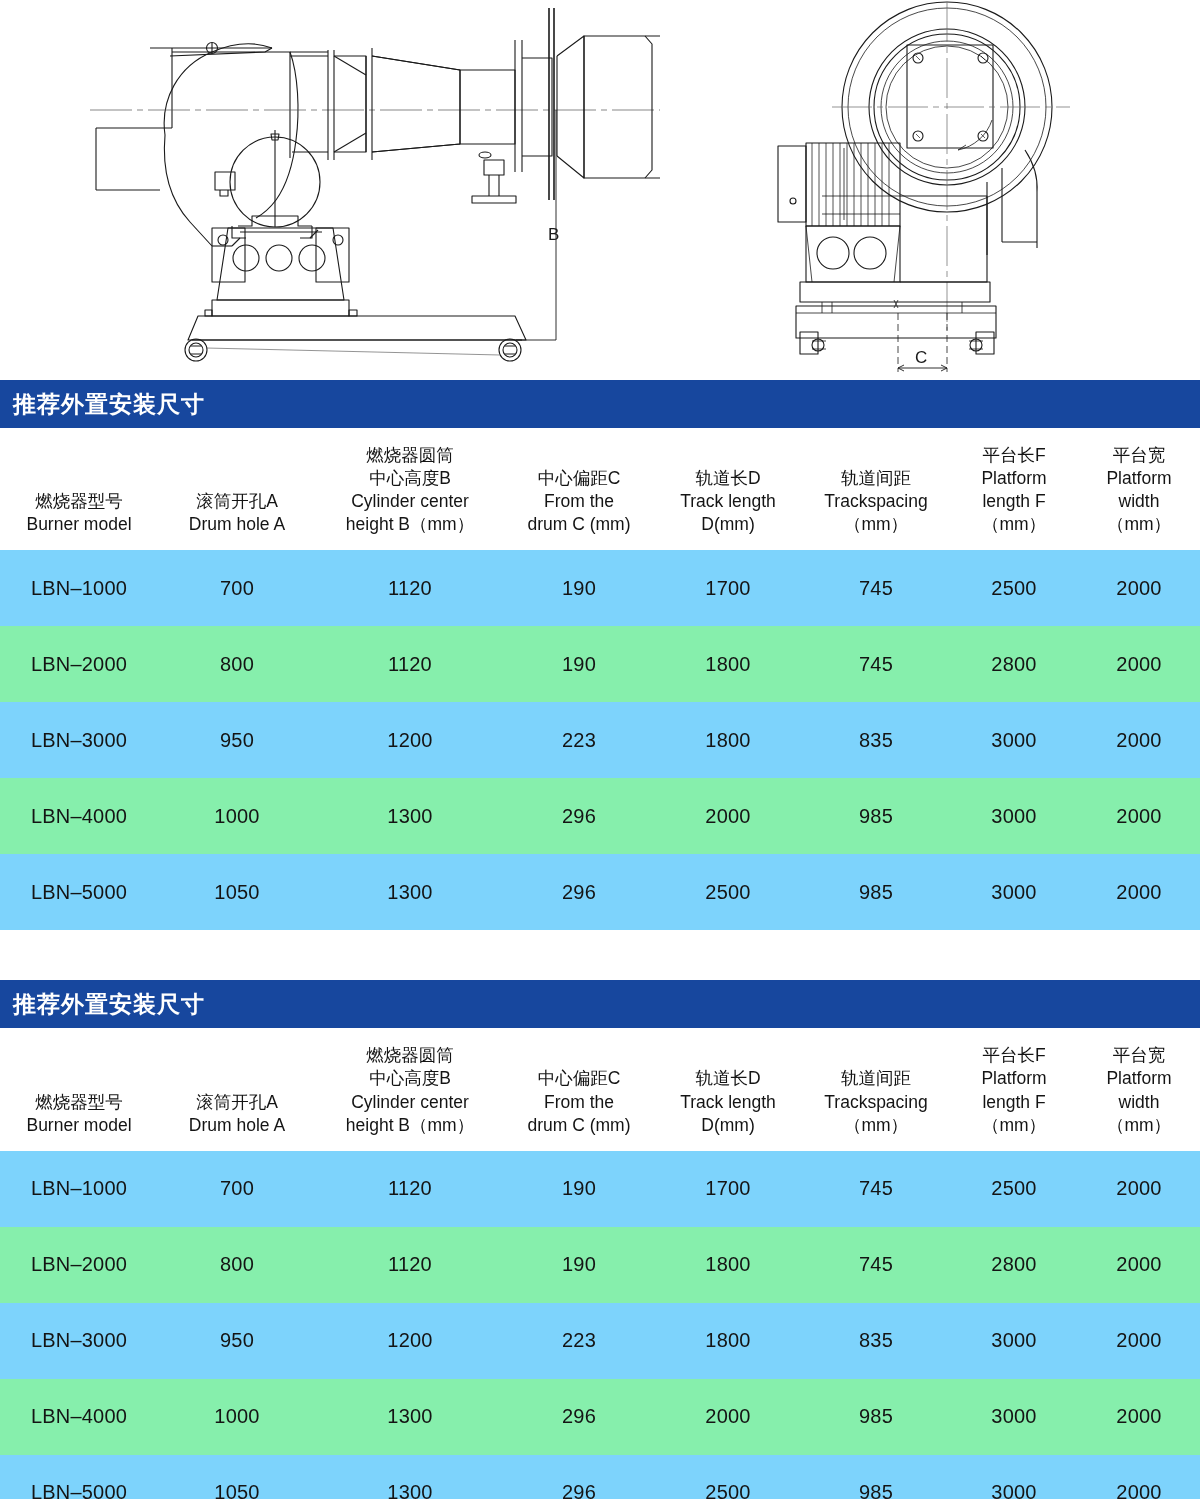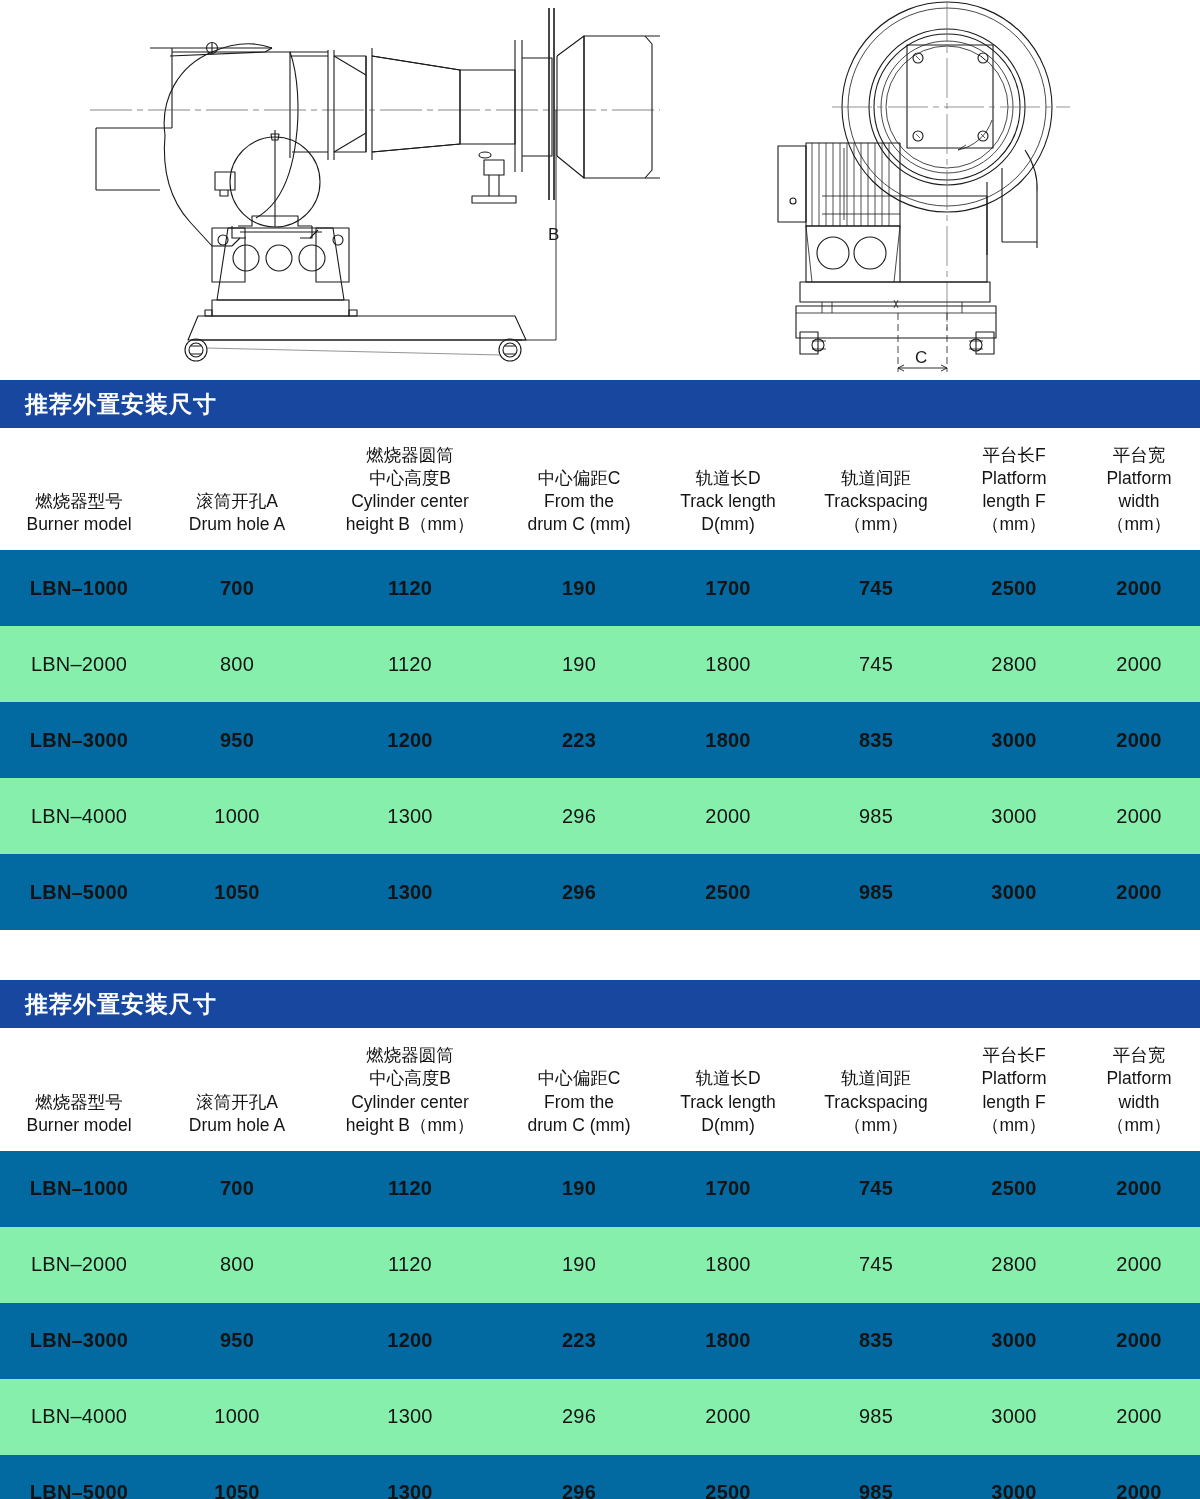--- a/index.html
+++ b/index.html
@@ -25,21 +25,21 @@
   
   .table-block { width: 1200px; }
   .block-gap { height: 50px; background: #ffffff; }
 
   .block-title {
     background: #17479E;
     color: #ffffff;
     height: 48px;
     display: flex;
     align-items: center;
-    padding-left: 25px;
+    padding-left: 13px;
     font-size: 23px;
     font-weight: 700;
     letter-spacing: 1px;
   }
 
   table.spec {
     width: 1200px;
     border-collapse: collapse;
     table-layout: fixed;
   }
@@ -60,21 +60,21 @@
   table.spec thead th .hl { display: block; }
 
   table.spec tbody td {
     padding: 0;
     height: 76px;
     font-size: 20px;
     font-weight: 400;
     color: #141414;
     letter-spacing: 0.2px;
   }
-  table.spec tbody tr.odd  td { background: #0369a1; font-weight: bold; }
+  table.spec tbody tr.odd  td { background: #7dd3fc; }
   table.spec tbody tr.even td { background: #86efac; }
 
   
   col.c0 { width: 158px; }
   col.c1 { width: 158px; }
   col.c2 { width: 188px; }
   col.c3 { width: 150px; }
   col.c4 { width: 148px; }
   col.c5 { width: 148px; }
   col.c6 { width: 128px; }

